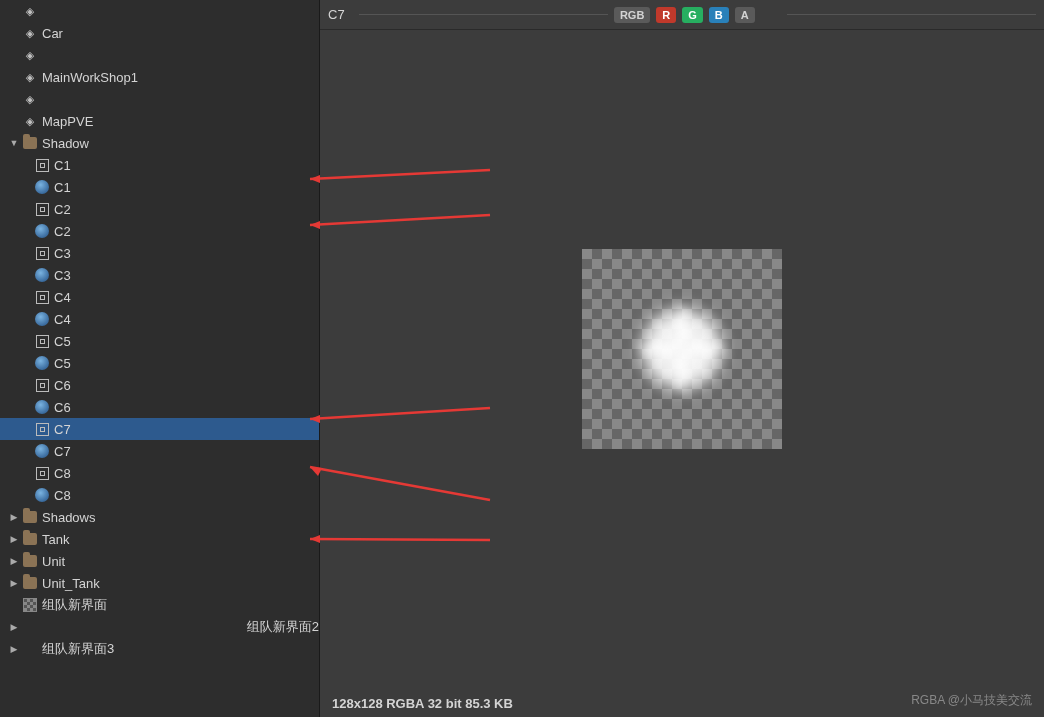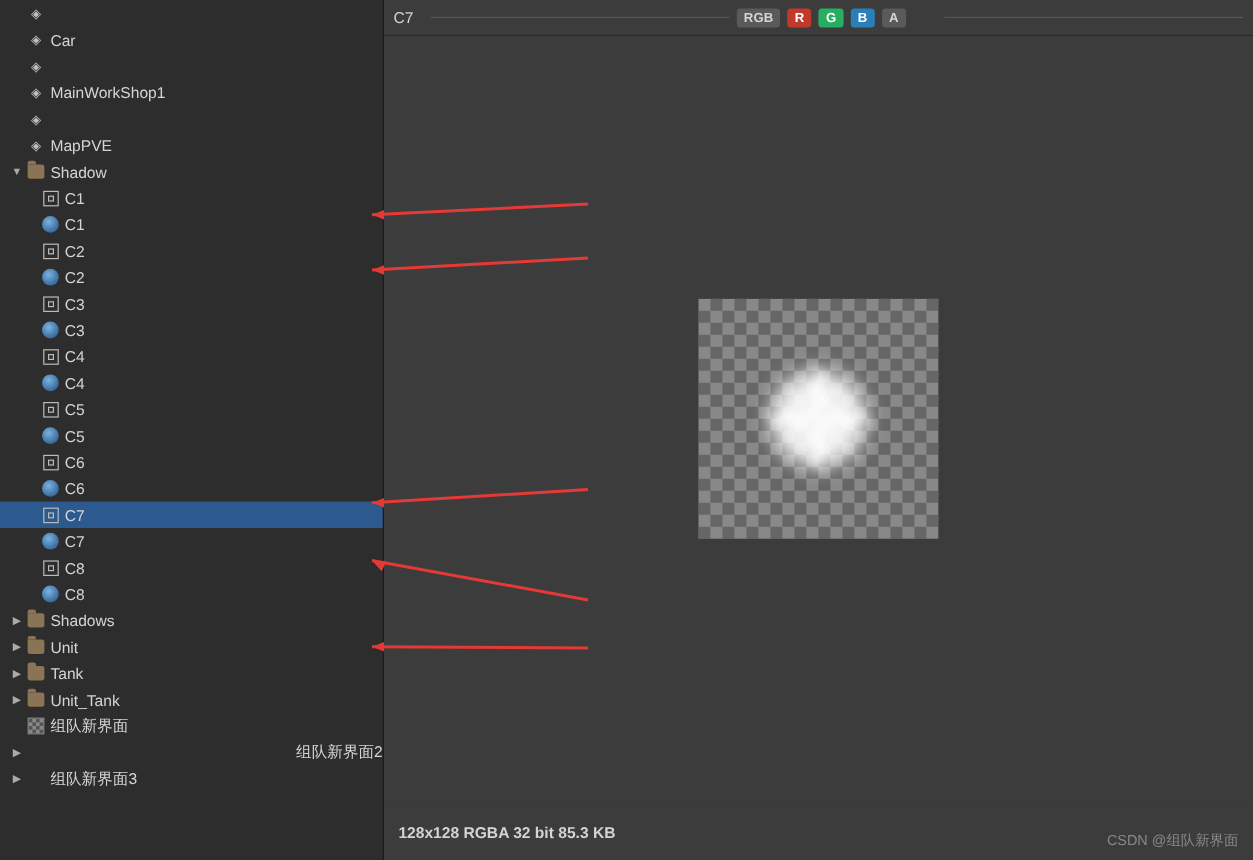--- a/index.html
+++ b/index.html
@@ -198,21 +198,21 @@
       flex-direction: column;
       justify-content: flex-end;
       padding: 4px 12px;
     }
 
     .texture-info {
       color: #d4d4d4;
       font-size: 13px;
       font-weight: bold;
       text-align: left;
-      margin-bottom: 12px;
+      margin-bottom: 2px;
     }
 
     .watermark {
       position: absolute;
       bottom: 8px;
       right: 12px;
       color: #888;
       font-size: 12px;
     }
 
@@ -409,28 +409,28 @@
       <span class="icon">
         <div class="icon-folder"></div>
       </span>
       <span class="label">Shadows</span>
     </div>
     <div class="tree-item" style="padding-left: 8px;">
       <span class="arrow right"></span>
       <span class="icon">
         <div class="icon-folder"></div>
       </span>
+      <span class="label">Tank</span>
+    </div>
+    <div class="tree-item" style="padding-left: 8px;">
+      <span class="arrow right"></span>
+      <span class="icon">
+        <div class="icon-folder"></div>
+      </span>
       <span class="label">Unit</span>
-    </div>
-    <div class="tree-item" style="padding-left: 8px;">
-      <span class="arrow right"></span>
-      <span class="icon">
-        <div class="icon-folder"></div>
-      </span>
-      <span class="label">Tank</span>
     </div>
     <div class="tree-item" style="padding-left: 8px;">
       <span class="arrow right"></span>
       <span class="icon">
         <div class="icon-folder"></div>
       </span>
       <span class="label">Unit_Tank</span>
     </div>
     <div class="tree-item" style="padding-left: 8px;">
       <span class="arrow"></span>
@@ -499,21 +499,21 @@
           <polygon points="130,130 112,112 100,100 112,112" fill="white"></polygon>
         </g>
       </svg>
     </div>
   </div>
 
   <div class="bottom-bar">
     <div class="texture-info">128x128   RGBA 32 bit   85.3 KB</div>
   </div>
 
-  <div class="watermark">CSDN @组队新界面</div>
+  <div class="watermark">RGBA @小马技美交流</div>
 </div>
 
 <svg class="red-arrows-svg" viewBox="0 0 520 717" xmlns="http://www.w3.org/2000/svg">
 
   <line x1="490" y1="170" x2="310" y2="179" stroke="#e53935" stroke-width="2.5"></line>
   <polygon points="310,179 320,175 320,183" fill="#e53935"></polygon>
 
   <line x1="490" y1="215" x2="310" y2="225" stroke="#e53935" stroke-width="2.5"></line>
   <polygon points="310,225 320,221 320,229" fill="#e53935"></polygon>
 

